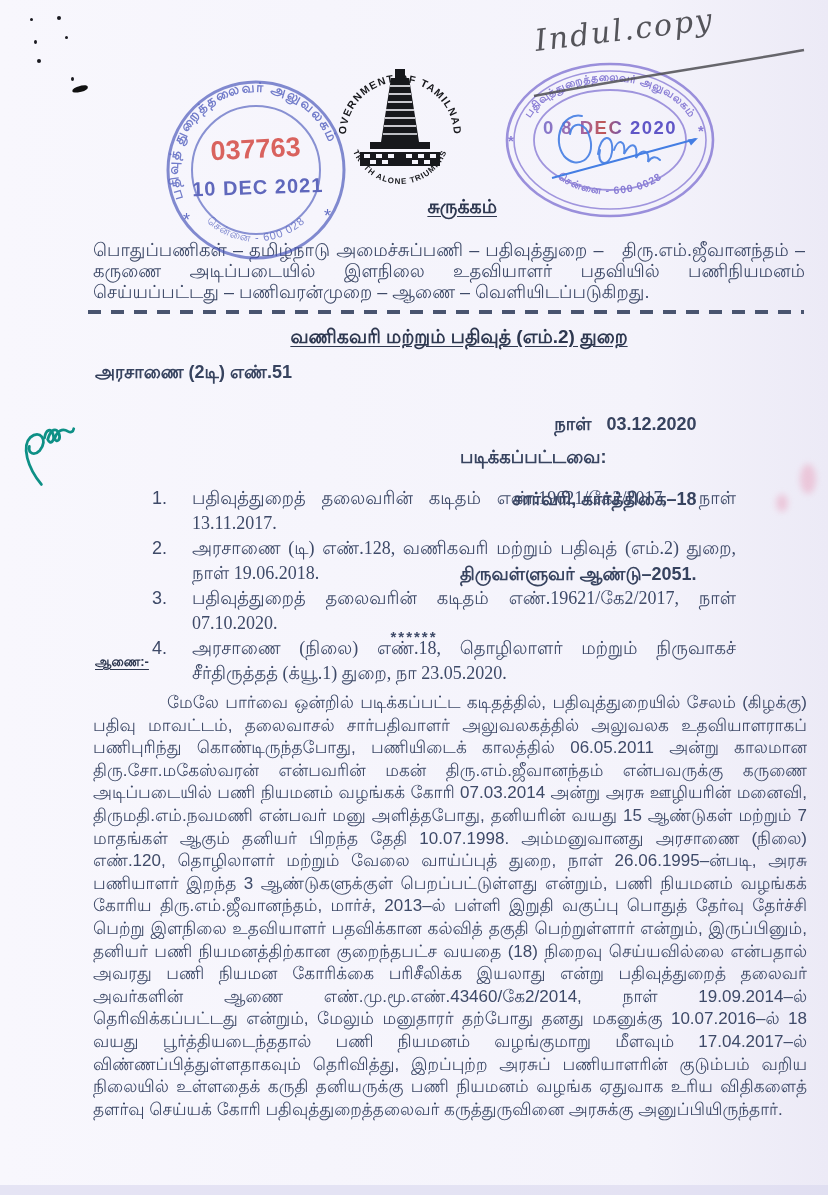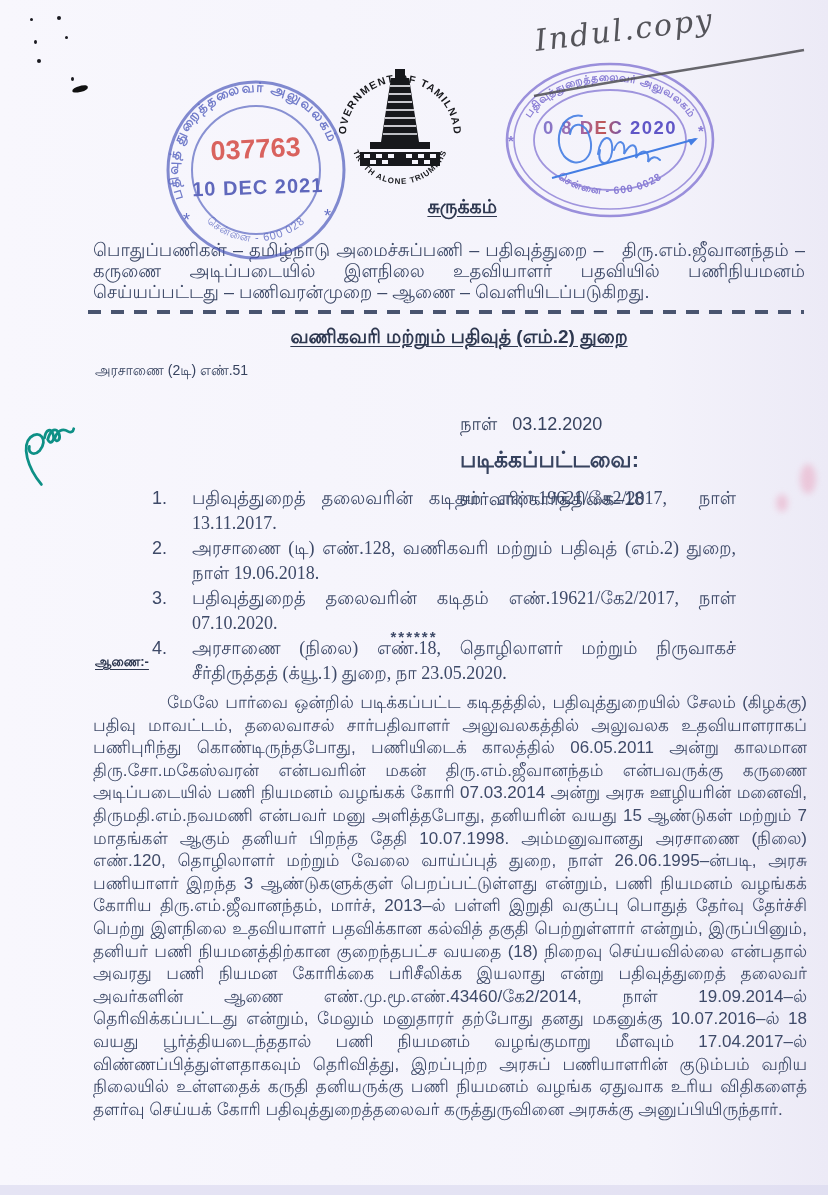--- a/index.html
+++ b/index.html
@@ -35,23 +35,23 @@
   }
   .dashsep{
     position:absolute;left:88px;top:310px;width:716px;height:3.5px;z-index:1;
     background:repeating-linear-gradient(90deg,#49546f 0 13px,transparent 13px 23px);
   }
   .dept-heading{
     position:absolute;left:0;top:326px;width:828px;text-align:center;z-index:1;
     font-weight:bold;font-size:19px;color:#2e3850;margin-left:45px;
   }
   .dept-heading span{text-decoration:underline;text-underline-offset:3px;}
-  .go-number{position:absolute;left:95px;top:362px;font-size:14px;font-weight:normal;color:#37435f;}
-  .date-block{position:absolute;left:460px;top:362px;font-size:18px;line-height:25px;font-weight:normal;color:#37435f;white-space:pre-wrap;}
-  .read-label{position:absolute;left:460px;top:447px;font-size:22px;font-weight:bold;color:#37435f;}
+  .go-number{position:absolute;left:95px;top:362px;font-size:18px;font-weight:bold;color:#37435f;}
+  .date-block{position:absolute;left:460px;top:362px;font-size:18px;line-height:25px;font-weight:bold;color:#37435f;white-space:pre-wrap;text-align:right;}
+  .read-label{position:absolute;left:460px;top:447px;font-size:18px;font-weight:bold;color:#37435f;}
   .read-list{position:absolute;left:152px;top:486px;width:584px;font-size:18px;line-height:25px;}
   .read-item{display:flex;}
   .read-item .num{width:40px;flex:0 0 40px;}
   .read-item .txt{flex:1;text-align:justify;white-space:pre-wrap;font-family:Liberation Serif, serif;}
   .stars{position:absolute;left:0;top:628px;width:828px;text-align:center;font-size:15px;font-weight:bold;letter-spacing:2px;}
   .order-label{
     position:absolute;left:95px;top:654px;font-size:13px;font-weight:bold;color:#2e3850;
     text-decoration:underline;text-underline-offset:3px;
   }
   .order-para{
@@ -189,20 +189,21 @@
   <div class="dashsep"></div>
 
   <div class="dept-heading">
     <span>வணிகவரி மற்றும் பதிவுத் (எம்.2) துறை</span>
   </div>
 
   <div class="go-number">அரசாணை (2டி) எண்.51</div>
   <div class="date-block">
     <div>நாள்   03.12.2020</div>
     <div>சார்வரி, கார்த்திகை–18</div>
+    <div>திருவள்ளுவர் ஆண்டு–2051.</div>
   </div>
 
   <div class="read-label">படிக்கப்பட்டவை:</div>
   <div class="read-list">
     <div class="read-item">
       <span class="num">1.</span>
       <span class="txt">பதிவுத்துறைத் தலைவரின் கடிதம் எண்.19621/கே2/2017,  நாள் 13.11.2017.</span>
     </div>
     <div class="read-item">
       <span class="num">2.</span>

